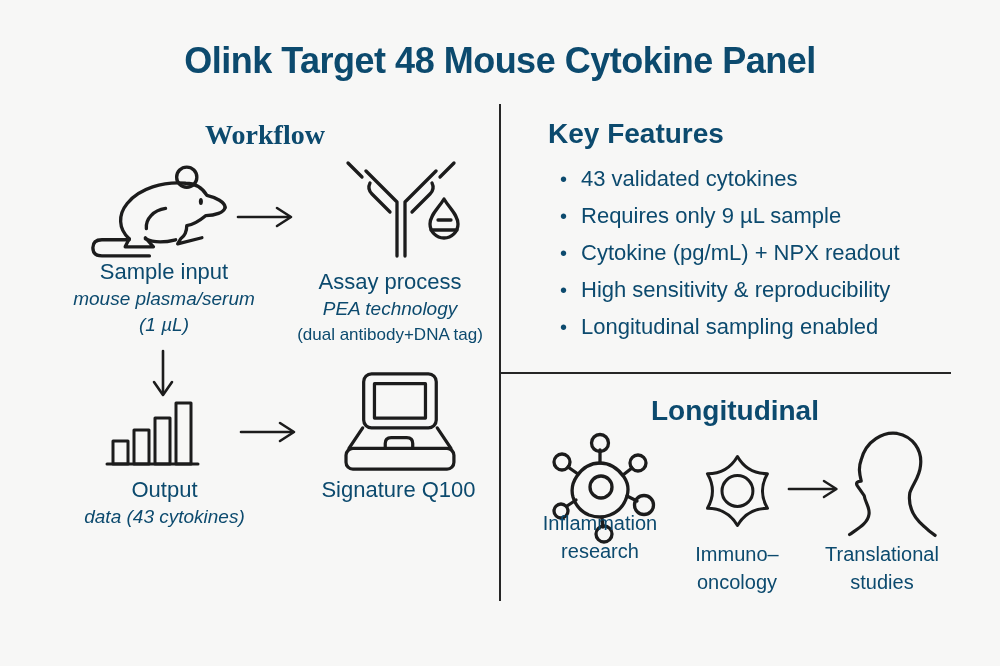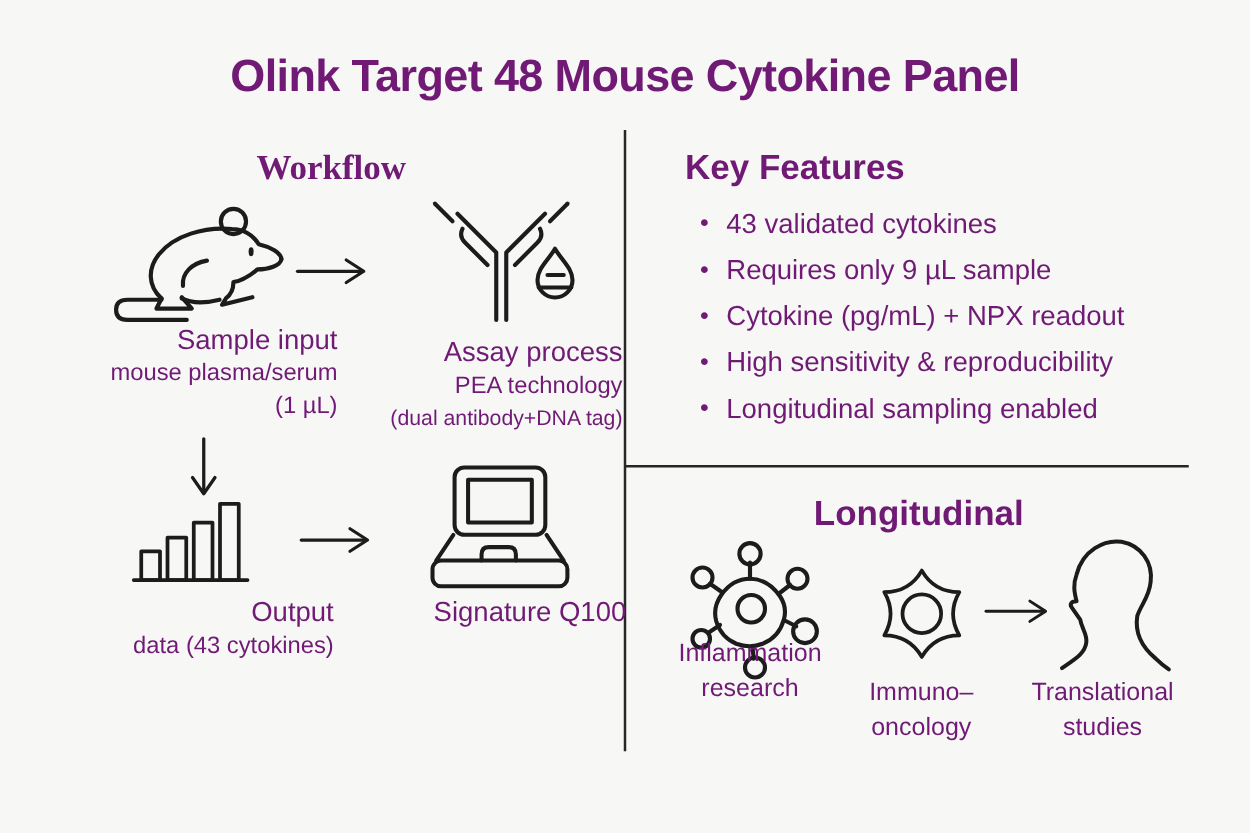--- a/index.html
+++ b/index.html
@@ -1,29 +1,29 @@
 <!DOCTYPE html>
 <html><head>
 <meta charset="utf-8">
 <style>
   html,body{margin:0;padding:0;background:#f7f7f6;}
   .canvas{position:relative;width:1000px;height:666px;background:#f7f7f6;overflow:hidden;
-          font-family:"Liberation Sans",sans-serif;color:#701a75;}
+          font-family:"Liberation Sans",sans-serif;color:#0c4a6e;}
   .abs{position:absolute;}
   .title{top:40px;left:0;width:1000px;text-align:center;font-size:36px;font-weight:bold;letter-spacing:-.5px;}
   .section-heading{font-size:28px;font-weight:bold;}
   .wf-heading{top:119px;left:115px;width:300px;text-align:center;font-family:Liberation Serif, serif;}
   .kf-heading{top:118px;left:548px;}
   .app-heading{top:395px;left:600px;width:270px;text-align:center;}
   .divider{background:#262626;}
   .v-divider{left:499px;top:104px;width:2px;height:497px;}
   .h-divider{left:500px;top:372px;width:451px;height:2px;}
-  .step{text-align:right;}
+  .step{text-align:center;}
   .step .t{font-size:22px;line-height:29px;}
-  .step .s{font-size:19px;line-height:26px;}
+  .step .s{font-size:19px;line-height:26px;font-style:italic;}
   .step .s2{font-size:17px;line-height:25px;}
   .kf-list{top:167px;left:556px;width:430px;list-style:none;margin:0;padding:0;}
   .kf-list li{display:flex;align-items:flex-start;font-size:22px;line-height:24px;margin-bottom:13px;}
   .kf-list .dot{font-size:20px;margin:0 14px 0 4px;line-height:24px;}
   .app-label{text-align:center;font-size:20px;line-height:28px;}
   svg{display:block;}
   .ink{stroke:#1c1c1c;fill:none;stroke-linecap:round;stroke-linejoin:round;}
 </style>
 </head>
 <body>

